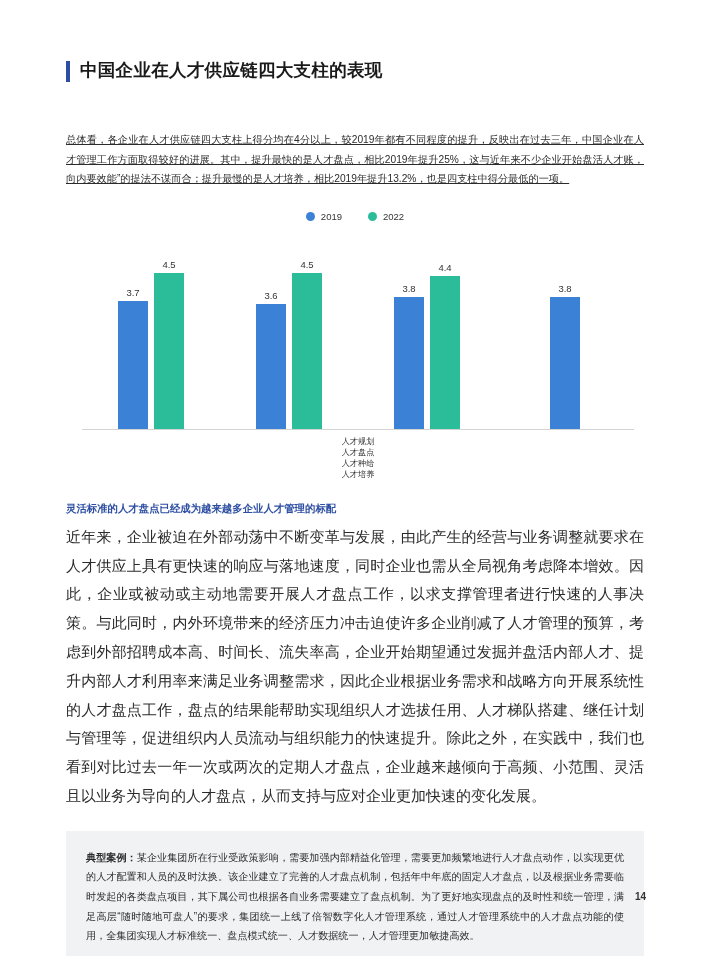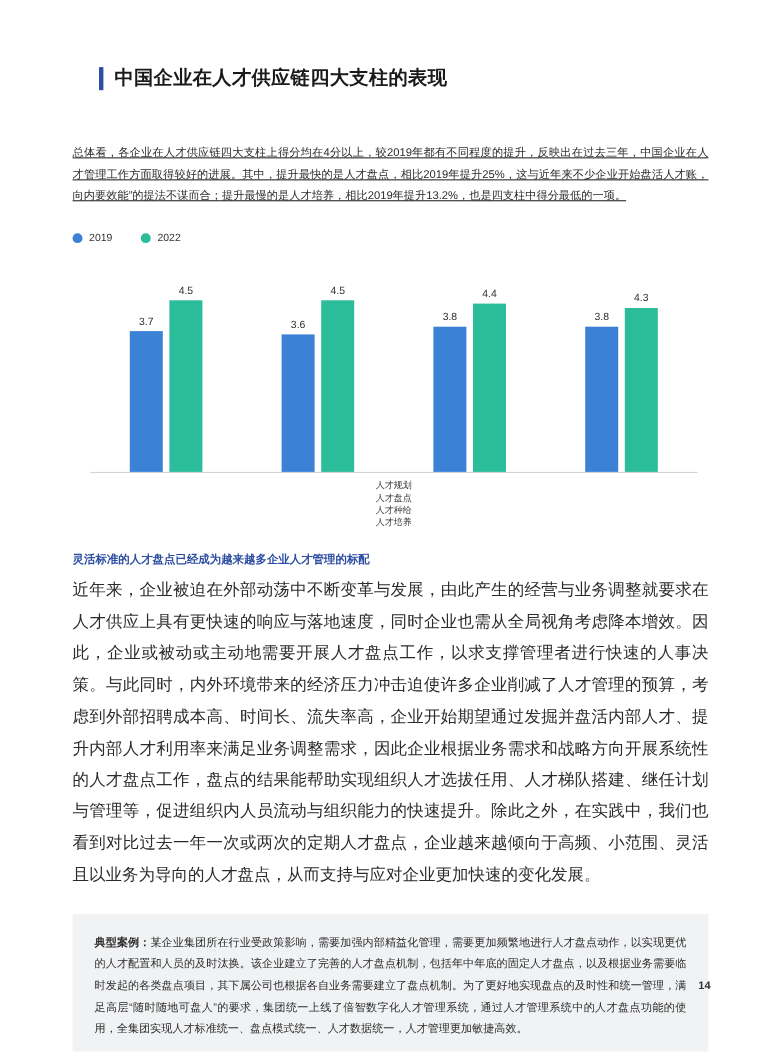--- a/index.html
+++ b/index.html
@@ -20,21 +20,20 @@
     position: absolute;
     inset: 0;
     padding: 0 66px;
   }
 
   
   .title-row {
     display: flex;
     align-items: flex-end;
     margin-top: 58px;
-    margin-left: 24px;
   }
   .title-bar {
     width: 4px;
     height: 21px;
     background: #2d4ea2;
     margin-right: 10px;
     flex: 0 0 auto;
   }
   .title-text {
     font-size: 17.5px;
@@ -52,21 +51,21 @@
     text-align: justify;
     text-decoration: underline;
   }
 
   
   .chart-block {
     margin-top: 22px;
   }
   .legend {
     display: flex;
-    justify-content: flex-start;
+    justify-content: center;
     gap: 26px;
     align-items: center;
     margin-bottom: 8px;
   }
   .legend-item {
     display: flex;
     align-items: center;
     gap: 6px;
     font-size: 9.5px;
     color: #333;
@@ -230,24 +229,20 @@
             <div class="bar-label">4.4</div>
             <div class="bar green" style="height:153px"></div>
           </div>
         </div>
 
         <div class="group">
           <div class="bar-wrap">
             <div class="bar-label">3.8</div>
             <div class="bar" style="height:132px"></div>
           </div>
-          <div class="bar-wrap">
-            <div class="bar-label">4.3</div>
-            <div class="bar green" style="height:149px"></div>
-          </div>
         </div>
 
       </div>
     </div>
 
     <div class="xlabels">
       <div class="xlabel">人才规划</div>
       <div class="xlabel">人才盘点</div>
       <div class="xlabel">人才种给</div>
       <div class="xlabel">人才培养</div>

